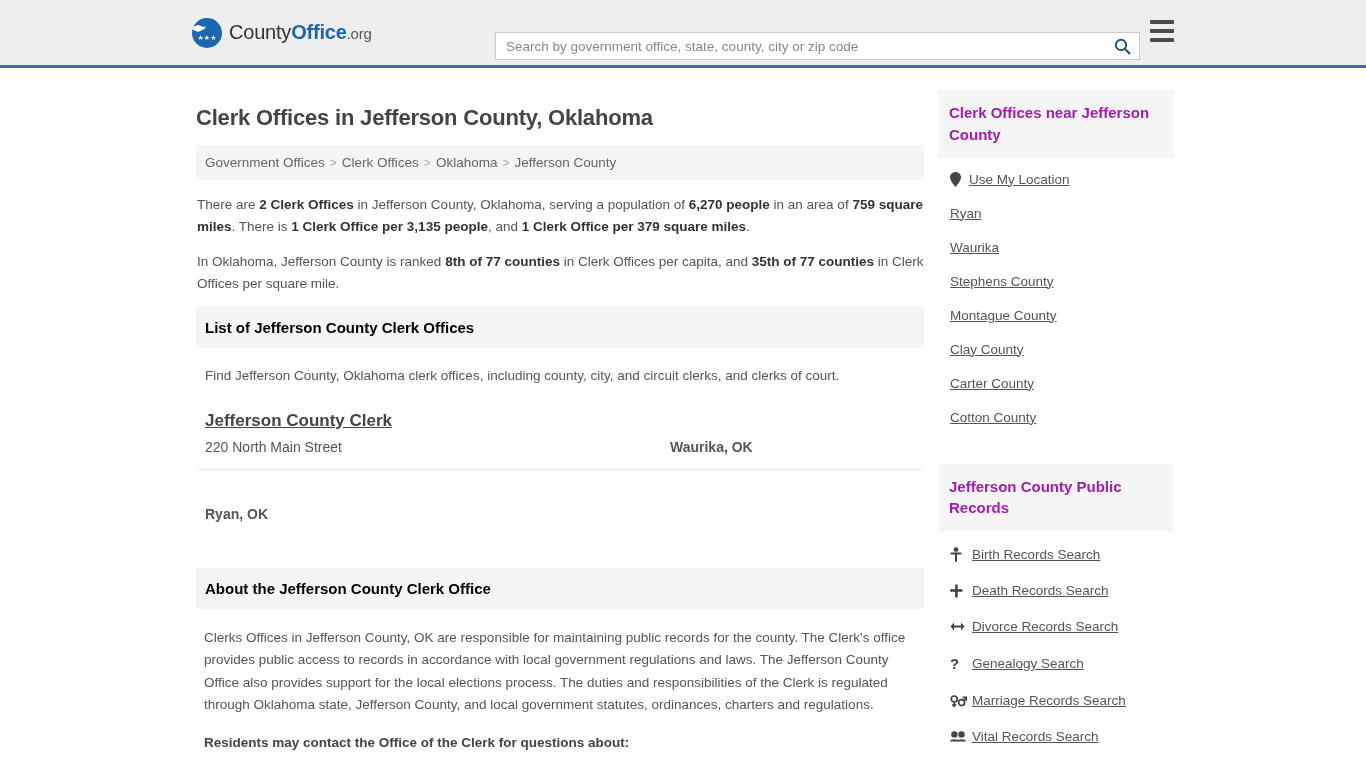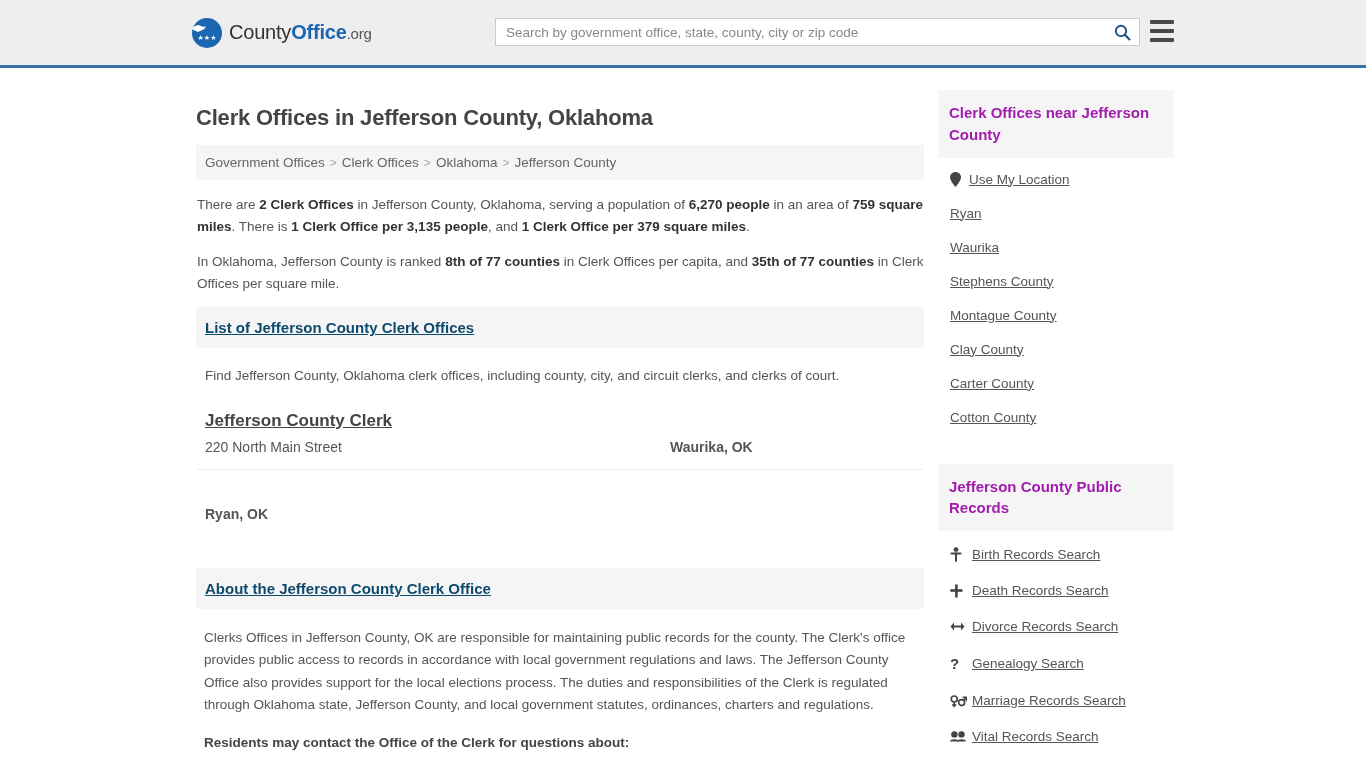--- a/index.html
+++ b/index.html
@@ -60,21 +60,21 @@
     letter-spacing: -0.2px;
     white-space: nowrap;
   }
   .logo-text .t1 { color: #333333; }
   .logo-text .t2 { color: #1a66b0; font-weight: bold; }
   .logo-text .t3 { color: #555555; font-size: 15px; }
 
   .search-box {
     position: absolute;
     left: 495px;
-    top: 18px;
+    top: 32px;
     width: 645px;
     height: 28px;
     background: #ffffff;
     border: 1px solid #cccccc;
     display: flex;
     align-items: center;
   }
   .search-input {
     border: none;
     outline: none;
@@ -148,23 +148,22 @@
     color: #555555;
     margin: 0 0 13px 1px;
   }
   .intro b { color: #333333; font-weight: bold; }
 
   .section-head {
     background: #f5f5f5;
     padding: 12px 9px;
     font-size: 15px;
     font-weight: bold;
-    color: #0c4a6e;
+    color: #000000;
     margin-top: 13px;
-    text-decoration: underline;
   }
 
   .section-body { padding: 0 1px; }
   .section-desc {
     font-size: 13.5px;
     color: #555555;
     margin: 18px 0 16px 8px;
     line-height: 1.5;
   }
 

